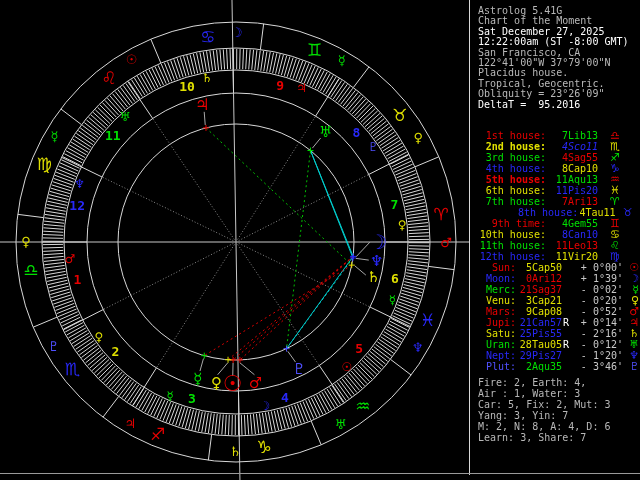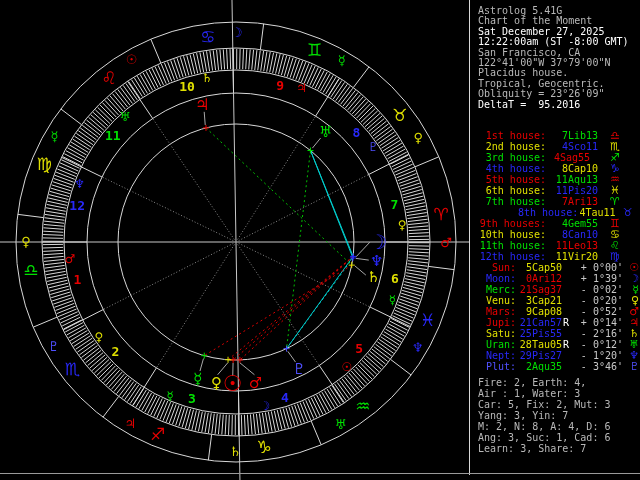--- a/index.html
+++ b/index.html
@@ -538,28 +538,28 @@
         <div class="row" style="color: rgb(255, 255, 255);">12:22:00am (ST -8:00 GMT)</div>
         <div class="row" style="color: rgb(184, 184, 184);">San Francisco, CA</div>
         <div class="row" style="color: rgb(184, 184, 184);">122°41'00"W 37°79'00"N</div>
         <div class="row" style="color: rgb(184, 184, 184);">Placidus house.</div>
         <div class="row" style="color: rgb(184, 184, 184);">Tropical, Geocentric.</div>
         <div class="row" style="color: rgb(184, 184, 184);">Obliquity = 23°26'09"</div>
         <div class="row" style="color: rgb(255, 255, 255);">DeltaT =  95.2016</div>
       </div>
     <div id="houses" class="blk tbl" style="top:130px">
         <div class="row"><span class="cell " style="width: 68px; color: rgb(232, 0, 0);">1st house:</span><span class="cell " style="width: 52px; color: rgb(0, 224, 0);">7Lib13</span><span class="cell glyphcell" style="width: 34px; color: rgb(232, 0, 0); text-align: center;">♎</span></div>
-        <div class="row"><span class="cell " style="width: 68px; color: rgb(224, 224, 0);">2nd house:</span><span class="cell " style="width: 52px; color: rgb(40, 40, 248);">4Sco11</span><span class="cell glyphcell" style="width: 34px; color: rgb(224, 224, 0); text-align: center;">♏</span></div>
-        <div class="row"><span class="cell " style="width: 68px; color: rgb(0, 224, 0);">3rd house:</span><span class="cell " style="width: 52px; color: rgb(232, 0, 0); text-align: center;">4Sag55</span><span class="cell glyphcell" style="width: 34px; color: rgb(0, 224, 0); text-align: center;">♐</span></div>
+        <div class="row"><span class="cell " style="width: 68px; color: rgb(224, 224, 0); font-weight: bold;">2nd house:</span><span class="cell " style="width: 52px; color: rgb(40, 40, 248); font-style: italic;">4Sco11</span><span class="cell glyphcell" style="width: 34px; color: rgb(224, 224, 0); text-align: center;">♏</span></div>
+        <div class="row"><span class="cell " style="width: 68px; color: rgb(0, 224, 0);">3rd house:</span><span class="cell " style="width: 52px; color: rgb(232, 0, 0);">4Sag55</span><span class="cell glyphcell" style="width: 34px; color: rgb(0, 224, 0); text-align: center;">♐</span></div>
         <div class="row"><span class="cell " style="width: 68px; color: rgb(40, 40, 248);">4th house:</span><span class="cell " style="width: 52px; color: rgb(224, 224, 0);">8Cap10</span><span class="cell glyphcell" style="width: 34px; color: rgb(40, 40, 248); text-align: center;">♑</span></div>
-        <div class="row"><span class="cell " style="width: 68px; color: rgb(232, 0, 0);">5th house:</span><span class="cell " style="width: 52px; color: rgb(0, 224, 0);">11Aqu13</span><span class="cell glyphcell" style="width: 34px; color: rgb(232, 0, 0); text-align: center;">♒</span></div>
+        <div class="row"><span class="cell " style="width: 68px; color: rgb(232, 0, 0); font-weight: bold;">5th house:</span><span class="cell " style="width: 52px; color: rgb(0, 224, 0);">11Aqu13</span><span class="cell glyphcell" style="width: 34px; color: rgb(232, 0, 0); text-align: center;">♒</span></div>
         <div class="row"><span class="cell " style="width: 68px; color: rgb(224, 224, 0);">6th house:</span><span class="cell " style="width: 52px; color: rgb(40, 40, 248);">11Pis20</span><span class="cell glyphcell" style="width: 34px; color: rgb(224, 224, 0); text-align: center;">♓</span></div>
         <div class="row"><span class="cell " style="width: 68px; color: rgb(0, 224, 0);">7th house:</span><span class="cell " style="width: 52px; color: rgb(232, 0, 0);">7Ari13</span><span class="cell glyphcell" style="width: 34px; color: rgb(0, 224, 0); text-align: center;">♈</span></div>
         <div class="row"><span class="cell " style="width: 68px; color: rgb(40, 40, 248); margin-left: 40px;">8th house:</span><span class="cell " style="width: 52px; color: rgb(224, 224, 0);">4Tau11</span><span class="cell glyphcell" style="width: 34px; color: rgb(40, 40, 248); text-align: center;">♉</span></div>
-        <div class="row"><span class="cell " style="width: 68px; color: rgb(232, 0, 0);">9th houses:</span><span class="cell " style="width: 52px; color: rgb(0, 224, 0);">4Gem55</span><span class="cell glyphcell" style="width: 34px; color: rgb(232, 0, 0); text-align: center;">♊</span></div>
+        <div class="row"><span class="cell " style="width: 68px; color: rgb(232, 0, 0);">9th time:</span><span class="cell " style="width: 52px; color: rgb(0, 224, 0);">4Gem55</span><span class="cell glyphcell" style="width: 34px; color: rgb(232, 0, 0); text-align: center;">♊</span></div>
         <div class="row"><span class="cell " style="width: 68px; color: rgb(224, 224, 0);">10th house:</span><span class="cell " style="width: 52px; color: rgb(40, 40, 248);">8Can10</span><span class="cell glyphcell" style="width: 34px; color: rgb(224, 224, 0); text-align: center;">♋</span></div>
         <div class="row"><span class="cell " style="width: 68px; color: rgb(0, 224, 0);">11th house:</span><span class="cell " style="width: 52px; color: rgb(232, 0, 0);">11Leo13</span><span class="cell glyphcell" style="width: 34px; color: rgb(0, 224, 0); text-align: center;">♌</span></div>
         <div class="row"><span class="cell " style="width: 68px; color: rgb(40, 40, 248);">12th house:</span><span class="cell " style="width: 52px; color: rgb(224, 224, 0);">11Vir20</span><span class="cell glyphcell" style="width: 34px; color: rgb(40, 40, 248); text-align: center;">♍</span></div>
       </div>
     <div id="planets" class="blk tbl" style="top:262px">
         <div class="row"><span class="cell " style="width: 38px; color: rgb(232, 0, 0);">Sun:</span><span class="cell " style="width: 46px; color: rgb(224, 224, 0);">5Cap50</span><span class="cell " style="width: 7px; color: rgb(255, 255, 255);"></span><span class="cell " style="width: 50px; color: rgb(200, 200, 200); margin-left: 4px;">+ 0°00'</span><span class="cell glyphcell" style="width: 16px; color: rgb(232, 0, 0);">☉</span></div>
         <div class="row"><span class="cell " style="width: 38px; color: rgb(40, 40, 248);">Moon:</span><span class="cell " style="width: 46px; color: rgb(232, 0, 0);">0Ari12</span><span class="cell " style="width: 7px; color: rgb(255, 255, 255);"></span><span class="cell " style="width: 50px; color: rgb(200, 200, 200); margin-left: 4px;">+ 1°39'</span><span class="cell glyphcell" style="width: 16px; color: rgb(40, 40, 248);">☽</span></div>
         <div class="row"><span class="cell " style="width: 38px; color: rgb(0, 224, 0);">Merc:</span><span class="cell " style="width: 46px; color: rgb(232, 0, 0);">21Sag37</span><span class="cell " style="width: 7px; color: rgb(255, 255, 255);"></span><span class="cell " style="width: 50px; color: rgb(200, 200, 200); margin-left: 4px;">- 0°02'</span><span class="cell glyphcell" style="width: 16px; color: rgb(0, 224, 0);">☿</span></div>
         <div class="row"><span class="cell " style="width: 38px; color: rgb(224, 224, 0);">Venu:</span><span class="cell " style="width: 46px; color: rgb(224, 224, 0);">3Cap21</span><span class="cell " style="width: 7px; color: rgb(255, 255, 255);"></span><span class="cell " style="width: 50px; color: rgb(200, 200, 200); margin-left: 4px;">- 0°20'</span><span class="cell glyphcell" style="width: 16px; color: rgb(224, 224, 0);">♀</span></div>
         <div class="row"><span class="cell " style="width: 38px; color: rgb(232, 0, 0);">Mars:</span><span class="cell " style="width: 46px; color: rgb(224, 224, 0);">9Cap08</span><span class="cell " style="width: 7px; color: rgb(255, 255, 255);"></span><span class="cell " style="width: 50px; color: rgb(200, 200, 200); margin-left: 4px;">- 0°52'</span><span class="cell glyphcell" style="width: 16px; color: rgb(232, 0, 0);">♂</span></div>
@@ -568,18 +568,17 @@
         <div class="row"><span class="cell " style="width: 38px; color: rgb(0, 224, 0);">Uran:</span><span class="cell " style="width: 46px; color: rgb(224, 224, 0);">28Tau05</span><span class="cell " style="width: 7px; color: rgb(255, 255, 255);">R</span><span class="cell " style="width: 50px; color: rgb(200, 200, 200); margin-left: 4px;">- 0°12'</span><span class="cell glyphcell" style="width: 16px; color: rgb(0, 224, 0);">♅</span></div>
         <div class="row"><span class="cell " style="width: 38px; color: rgb(40, 40, 248);">Nept:</span><span class="cell " style="width: 46px; color: rgb(40, 40, 248);">29Pis27</span><span class="cell " style="width: 7px; color: rgb(255, 255, 255);"></span><span class="cell " style="width: 50px; color: rgb(200, 200, 200); margin-left: 4px;">- 1°20'</span><span class="cell glyphcell" style="width: 16px; color: rgb(40, 40, 248);">♆</span></div>
         <div class="row"><span class="cell " style="width: 38px; color: rgb(80, 80, 255);">Plut:</span><span class="cell " style="width: 46px; color: rgb(0, 224, 0);">2Aqu35</span><span class="cell " style="width: 7px; color: rgb(255, 255, 255);"></span><span class="cell " style="width: 50px; color: rgb(200, 200, 200); margin-left: 4px;">- 3°46'</span><span class="cell glyphcell" style="width: 16px; color: rgb(80, 80, 255);">♇</span></div>
       </div>
     <div id="stats" class="blk stats" style="top:377px">
         <div class="row" style="color: rgb(184, 184, 184);">Fire: 2, Earth: 4,</div>
         <div class="row" style="color: rgb(184, 184, 184);">Air : 1, Water: 3</div>
         <div class="row" style="color: rgb(184, 184, 184);">Car: 5, Fix: 2, Mut: 3</div>
         <div class="row" style="color: rgb(184, 184, 184);">Yang: 3, Yin: 7</div>
         <div class="row" style="color: rgb(184, 184, 184);">M: 2, N: 8, A: 4, D: 6</div>
-        <div class="row" style="color: rgb(184, 184, 184);">Ang: 3, Suc: 1, Cad: 6</div>
         <div class="row" style="color: rgb(184, 184, 184);">Learn: 3, Share: 7</div>
       </div>
   </div>
 
 </div>
 
 </body></html>

